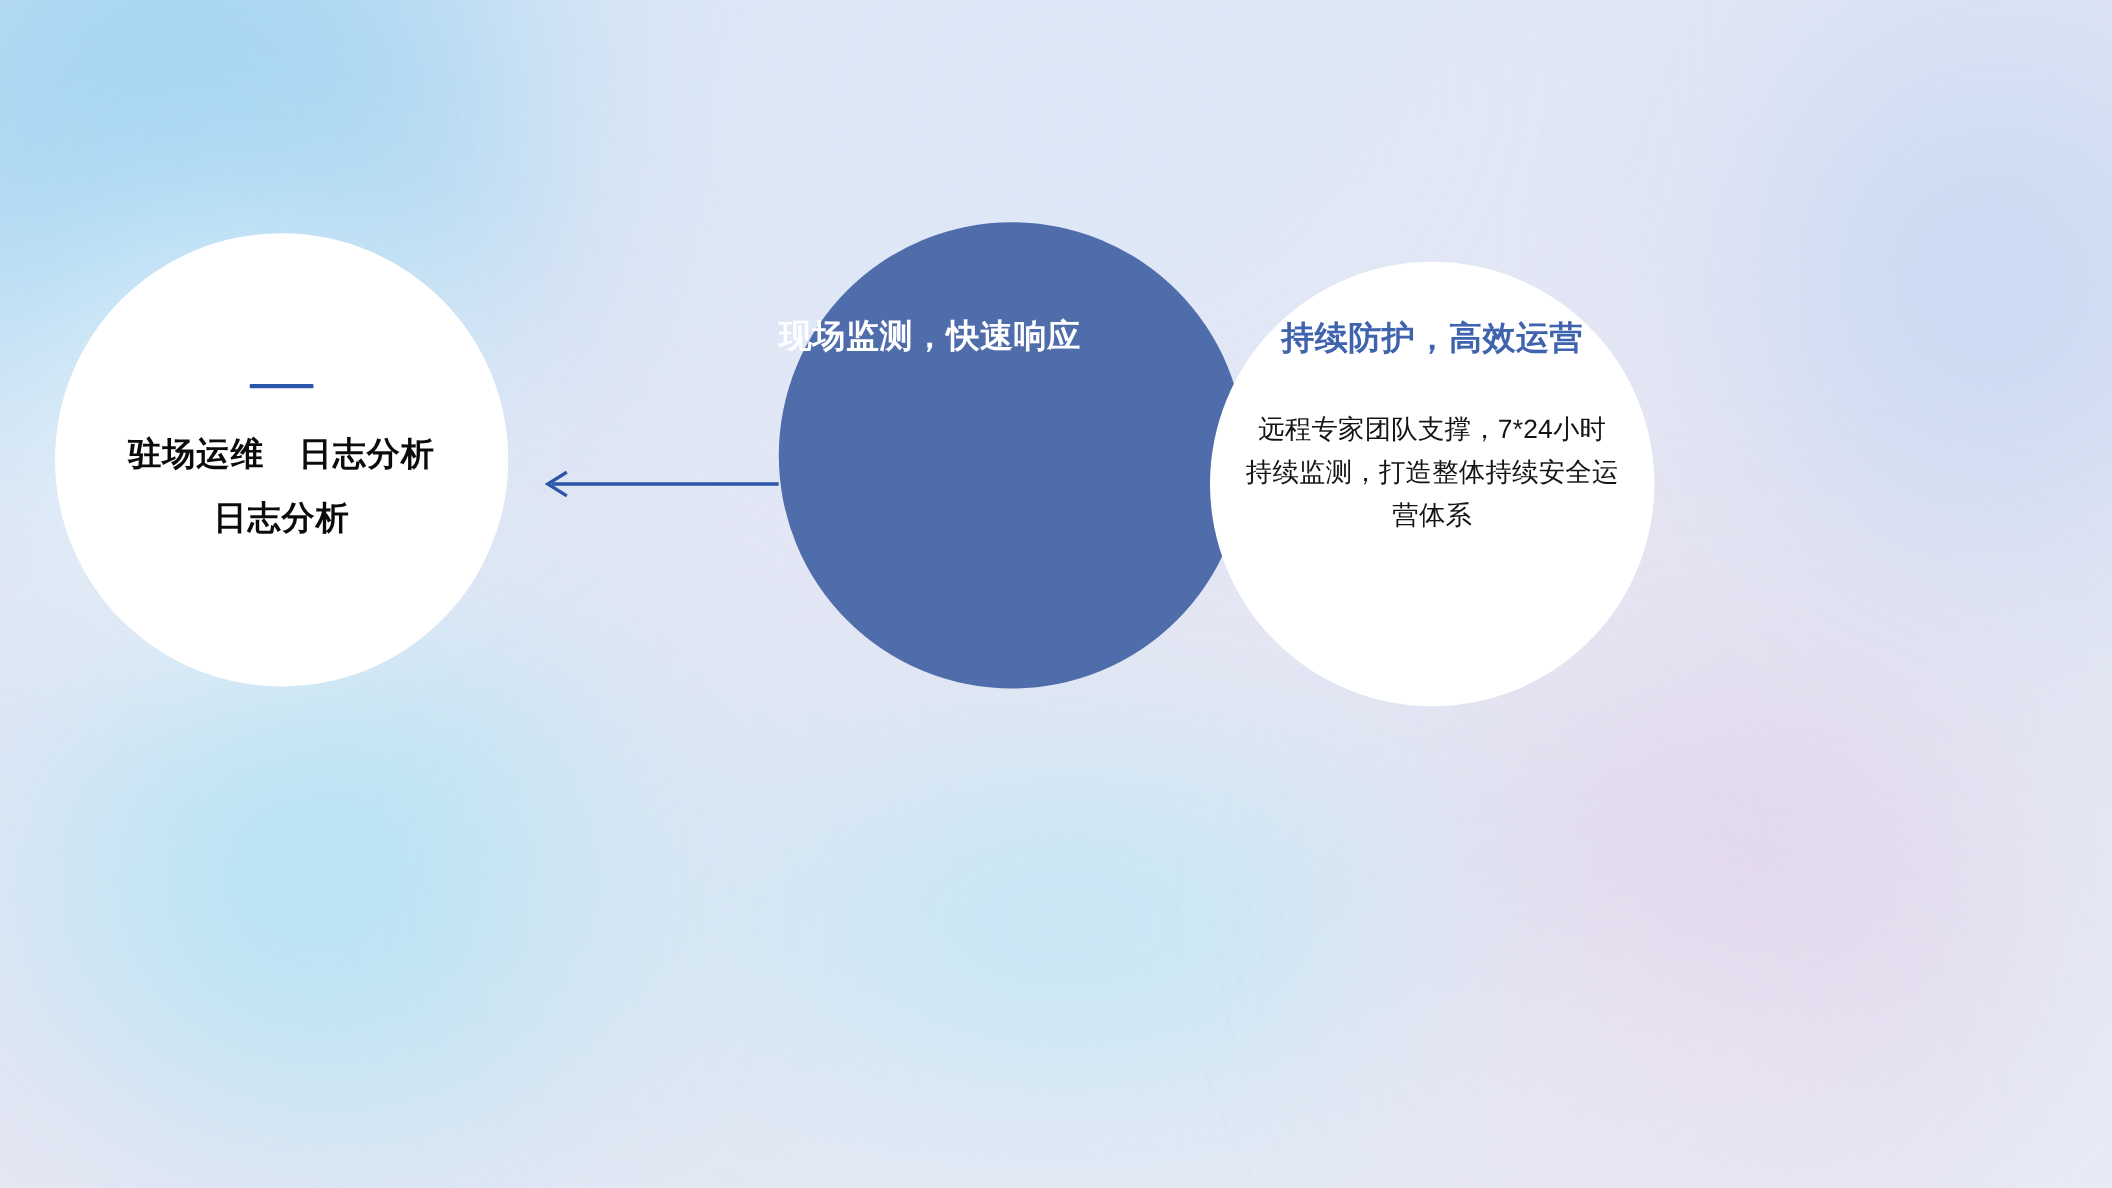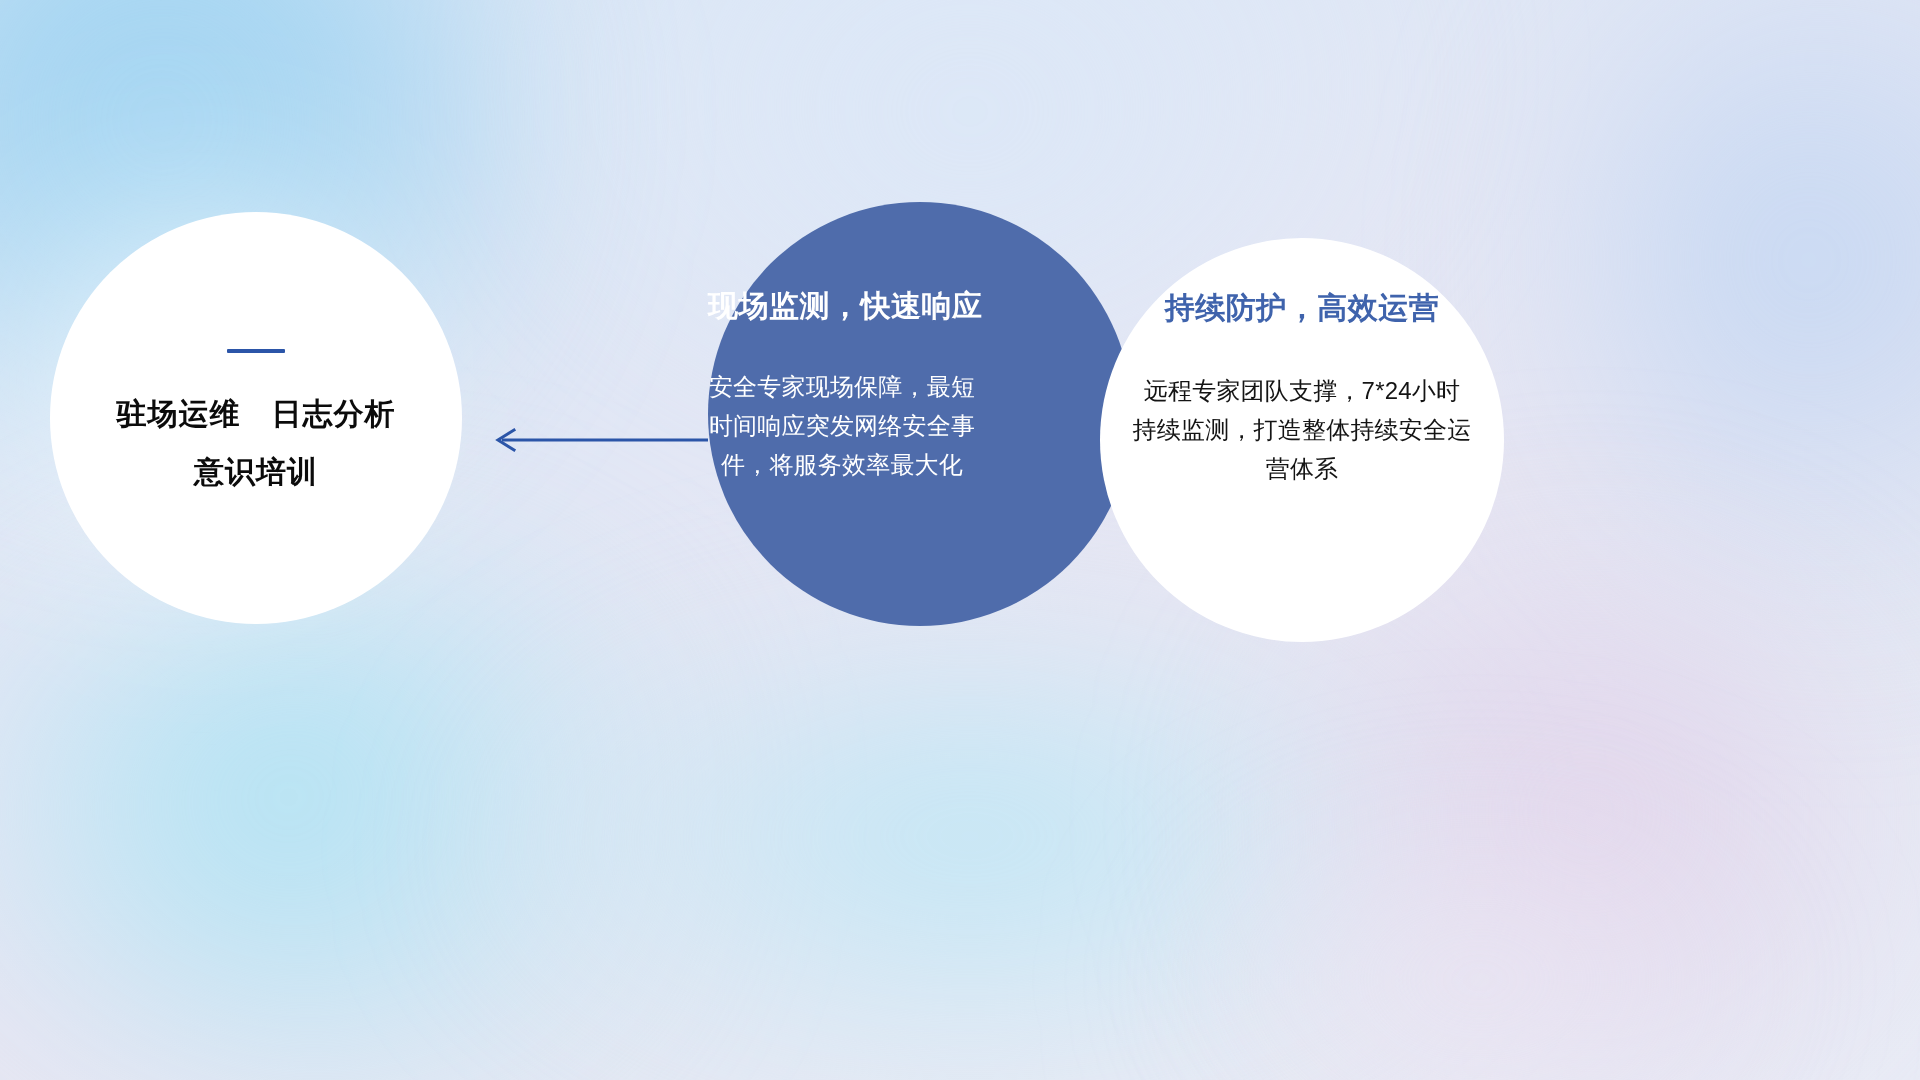--- a/index.html
+++ b/index.html
@@ -216,26 +216,25 @@
       <line x1="220" y1="22" x2="14" y2="22" stroke="#2b55a8" stroke-width="3"></line>
       <polyline points="26,12 10,22 26,32" fill="none" stroke="#2b55a8" stroke-width="3" stroke-linecap="square" stroke-linejoin="miter"></polyline>
     </svg>
   </div>
 
   <div class="circle" id="circle-right"></div>
 
   <div id="left-content">
     <div class="accent-dash"></div>
     <div class="left-line">驻场运维　日志分析</div>
-    <div class="left-line">意识培训</div>
+    <div class="left-line">日志分析</div>
   </div>
 
   <div id="middle-content">
     <div id="middle-title">现场监测，快速响应</div>
-    <div id="middle-body">安全专家现场保障，最短时间响应突发网络安全事件，将服务效率最大化</div>
   </div>
 
   <div id="right-content">
     <div id="right-title">持续防护，高效运营</div>
     <div id="right-body">远程专家团队支撑，7*24小时持续监测，打造整体持续安全运营体系</div>
   </div>
 
 </div>
 
 </body></html>

